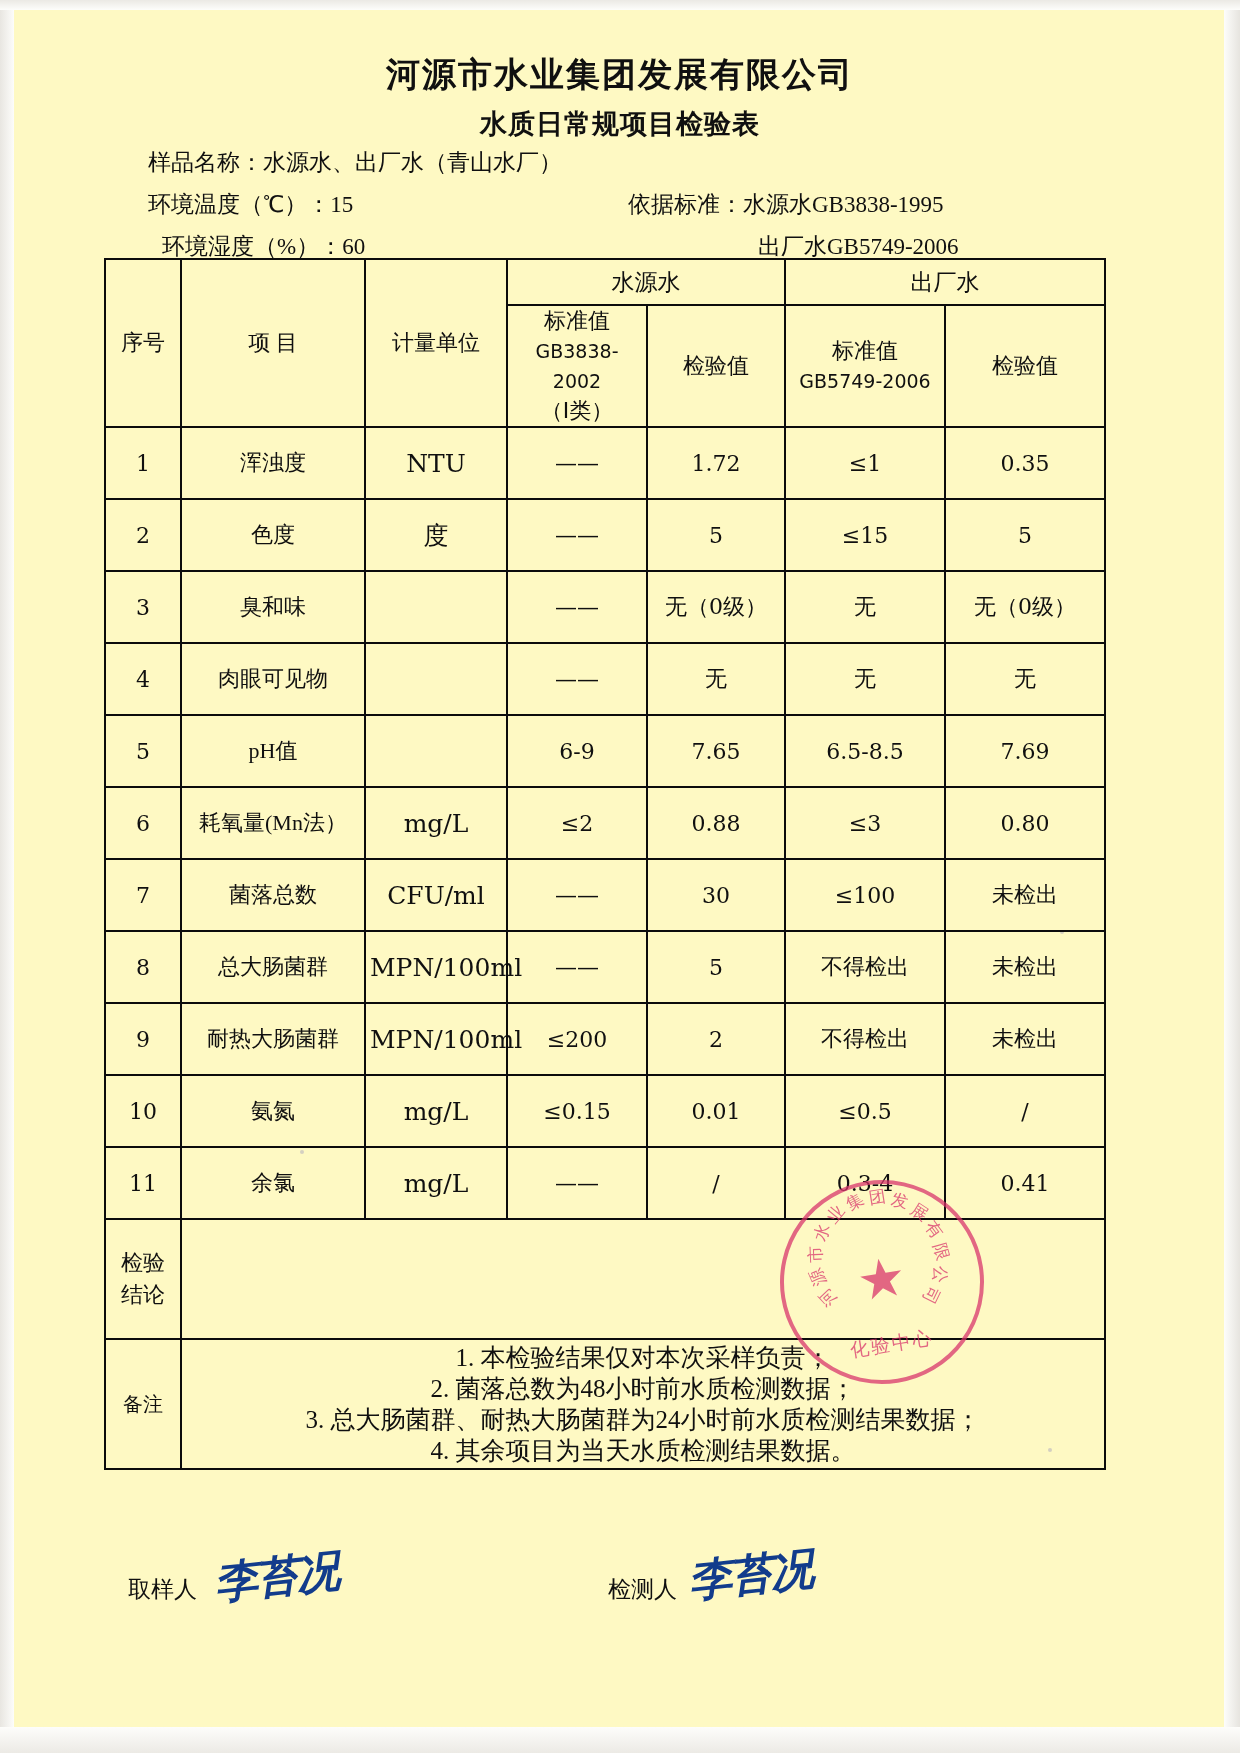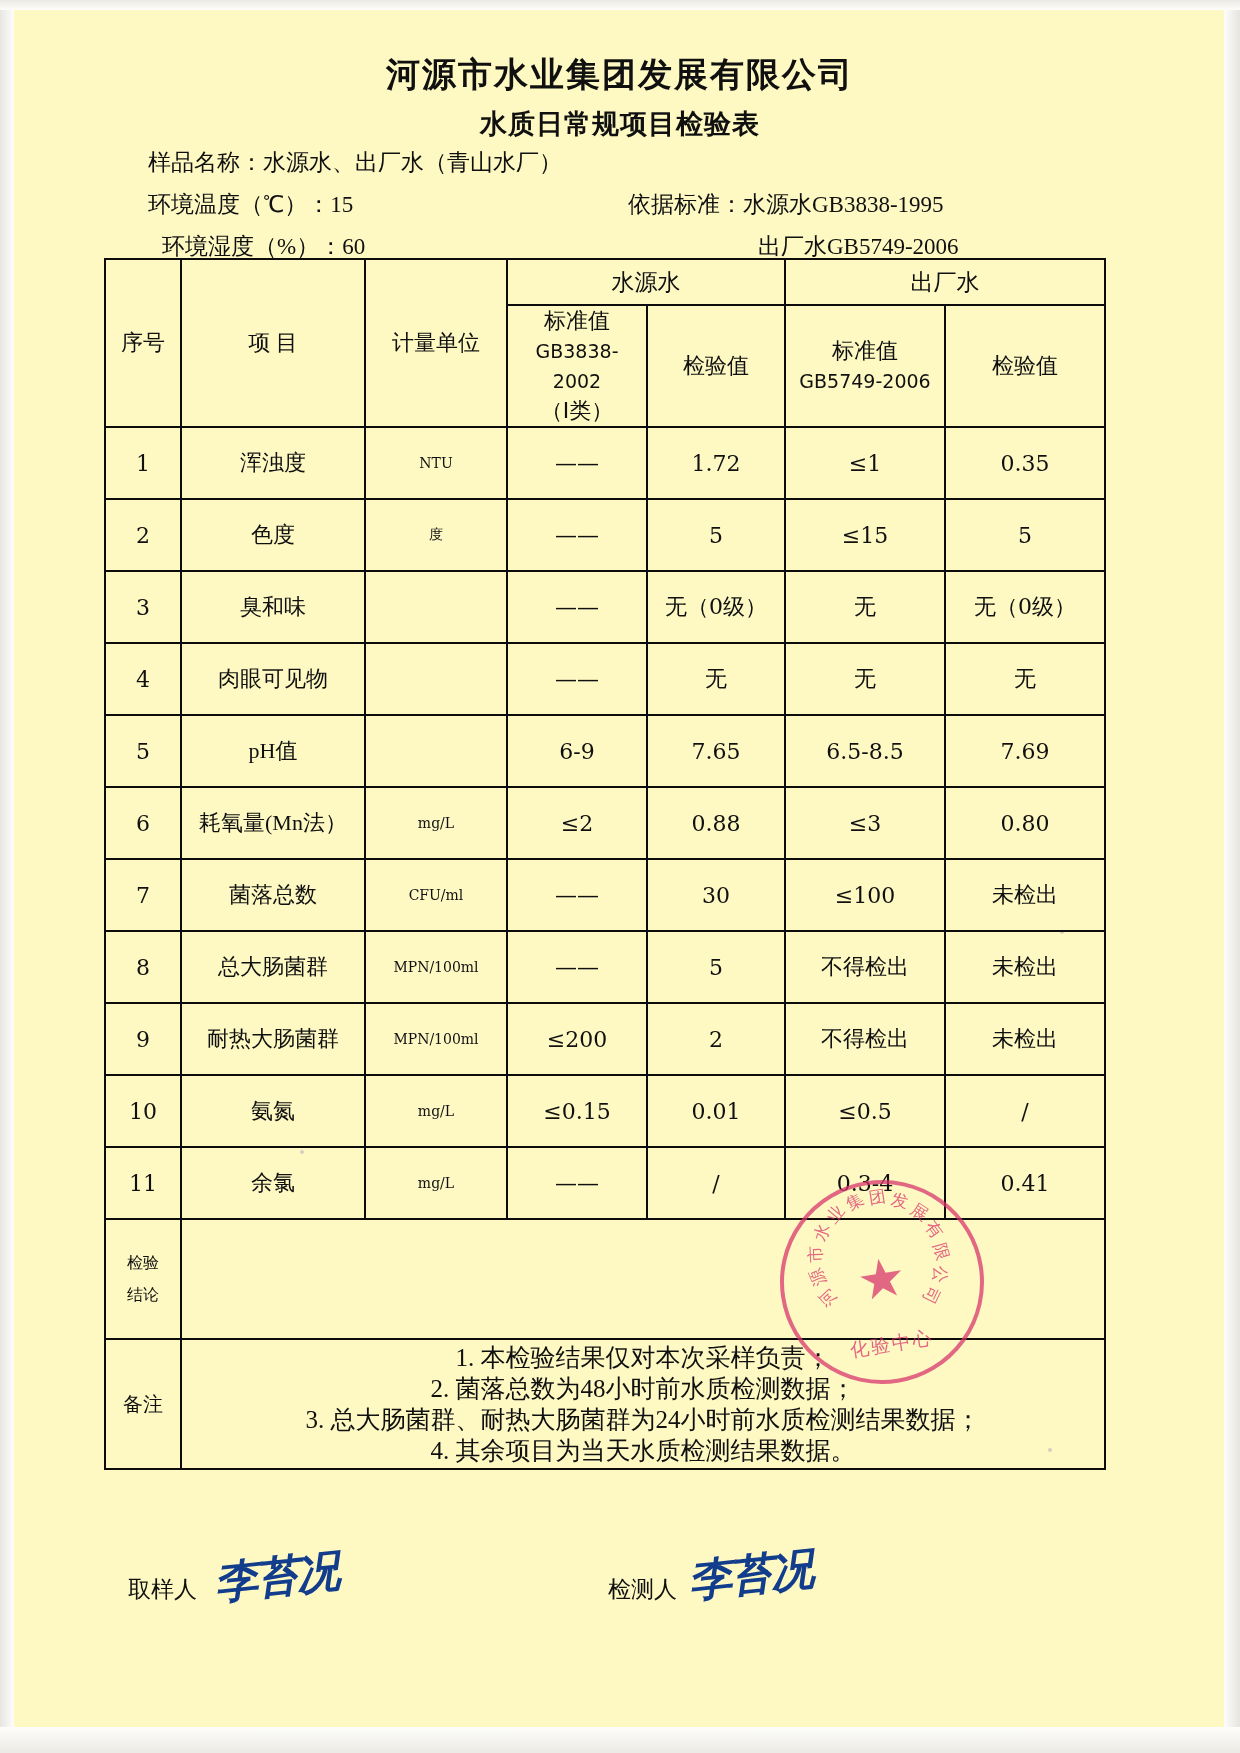--- a/index.html
+++ b/index.html
@@ -121,25 +121,25 @@
   .hdr-group { height: 46px; font-size: 23px; }
   .hdr-cell  { height: 120px; font-size: 22px; line-height: 30px; }
   .hdr-small { font-size: 19px; font-family: "DejaVu Sans", sans-serif; }
   .item-cell {
     text-align: left;
     padding-left: 18px;
     font-size: 22px;
   }
   .data-row td { height: 70px; }
   .num  { font-family: "DejaVu Serif", serif; font-size: 22px; }
-  .unit { font-family: "DejaVu Serif", serif; font-size: 14px; }
+  .unit { font-family: "DejaVu Serif", serif; font-size: 25px; }
 
   .concl-row td { height: 118px; }
   .concl-label {
-    font-size: 16px;
+    font-size: 22px;
     line-height: 32px;
     border-radius: 10px;
   }
   .concl-body { }
 
   .remark-row td { height: 128px; }
   .remark-label { font-size: 20px; font-family: Liberation Mono, monospace; }
   .remark-body {
     text-align: left;
     padding: 8px 0 8px 16px;

